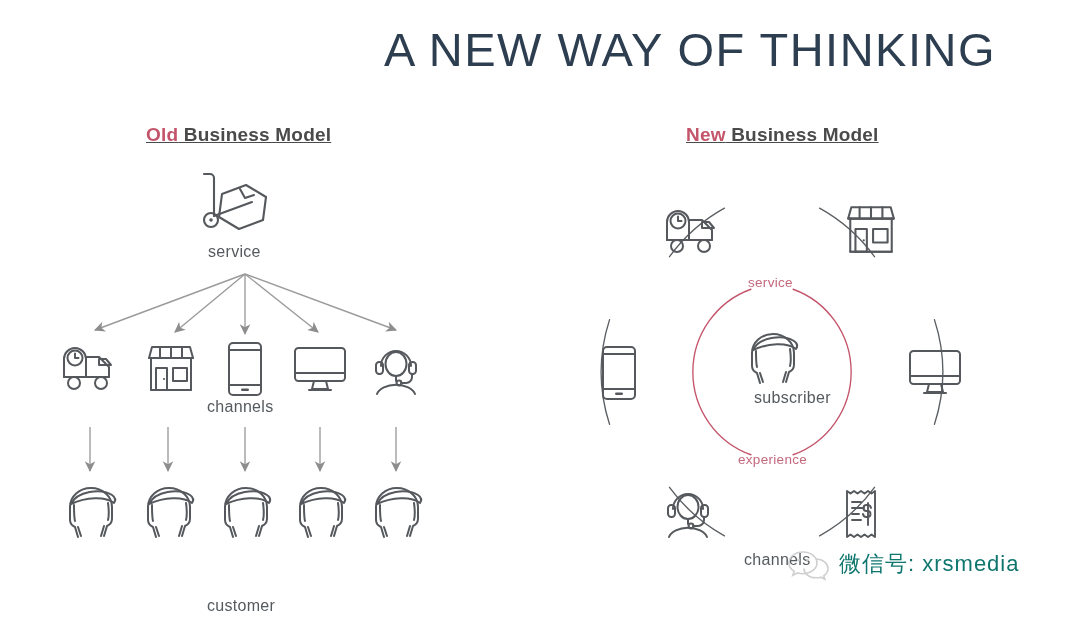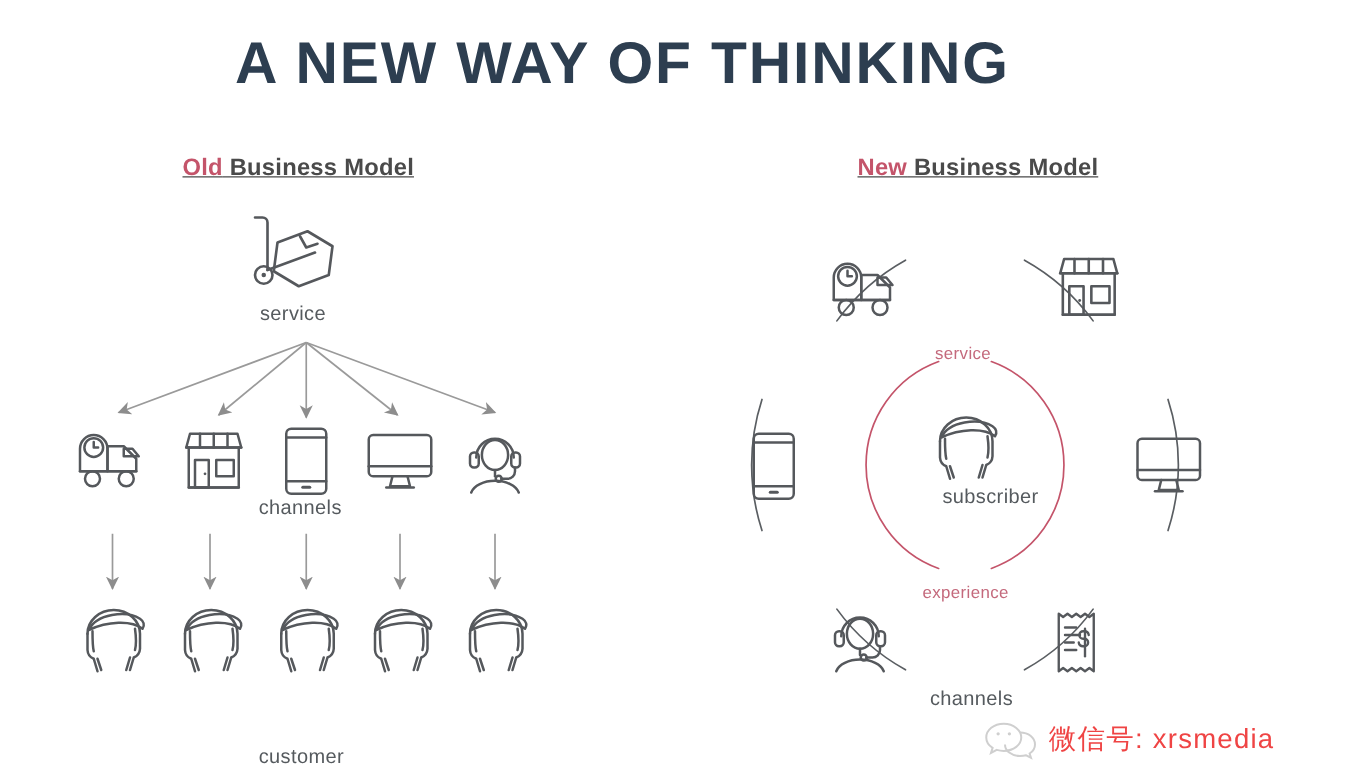--- a/index.html
+++ b/index.html
@@ -5,22 +5,22 @@
   html,body{margin:0;padding:0;}
   body{
     width:1080px;height:620px;background:#ffffff;
     font-family:"Liberation Sans", sans-serif;
     overflow:hidden;position:relative;
   }
   .stage{position:absolute;inset:0;}
 
   
   .title{
-    position:absolute;left:0;top:22px;width:996px;text-align:center;
-    font-size:47px;letter-spacing:1.5px;font-weight:700;
+    position:absolute;left:0;top:22px;width:996px;text-align:right;
+    font-size:47px;letter-spacing:1.5px;font-weight:400;
     color:#2d3e50;
     font-family:"Liberation Sans", sans-serif;
   }
 
   
   .section-head{
     position:absolute;font-size:19px;font-weight:600;color:#4a4a4a;
     letter-spacing:.2px;white-space:nowrap;text-decoration:underline;
   }
   .section-head .accent{color:#c4546a;}
@@ -38,22 +38,22 @@
   .ico{position:absolute;}
   .ico svg{display:block;}
 
   
   .vec{position:absolute;left:0;top:0;width:1080px;height:620px;overflow:visible;}
 
   
   .watermark{
     position:absolute;left:786px;top:547px;
     display:flex;align-items:center;gap:9px;
-    color:#ef4444;font-size:22px;letter-spacing:1px;
-    font-family:"Liberation Sans", sans-serif;white-space:nowrap;margin-top:27px;
+    color:#0f766e;font-size:22px;letter-spacing:1px;
+    font-family:"Liberation Sans", sans-serif;white-space:nowrap;
   }
   .watermark .wm-logo{display:block;}
 </style>
 </head>
 <body>
 
 <div class="stage">
 
   <div class="title">A NEW WAY OF THINKING</div>
 
@@ -224,21 +224,21 @@
   <svg class="vec">
     <g stroke="#c4546a" stroke-width="1.35" fill="none" stroke-linecap="round">
 
       <path d="M 750.90 289.25 A 88 88 0 0 0 750.90 454.75"></path>
 
       <path d="M 793.10 289.25 A 88 88 0 0 1 793.10 454.75"></path>
     </g>
   </svg>
 
   <div class="caption red" style="left:748px;top:275px;">service</div>
-  <div class="caption red" style="left:738px;top:466px;text-align:center;">experience</div>
+  <div class="caption red" style="left:738px;top:452px;text-align:center;">experience</div>
 
   <div class="ico" style="left:744px;top:331px;">
     <svg width="58" height="56" viewBox="0 0 58 56" fill="none" stroke="#55585c" stroke-width="2" stroke-linecap="round" stroke-linejoin="round">
       <path d="M8 22 a21 19 0 0 1 42 0 v12 a8 8 0 0 1 -5 7 l-3 10"></path>
       <path d="M8 22 v13 a8 8 0 0 0 5 7 l3 10"></path>
       <path d="M42 41 l-3 10 M16 42 l3 9"></path>
       <path d="M9 19 c6 -13 30 -16 41 -9 c3 2 4 5 2 8 c-9 -7 -28 -6 -43 1"></path>
       <path d="M12 20 c0 7 0 12 1 16"></path>
       <path d="M46 18 c1 7 1 13 0 17"></path>
     </svg>

